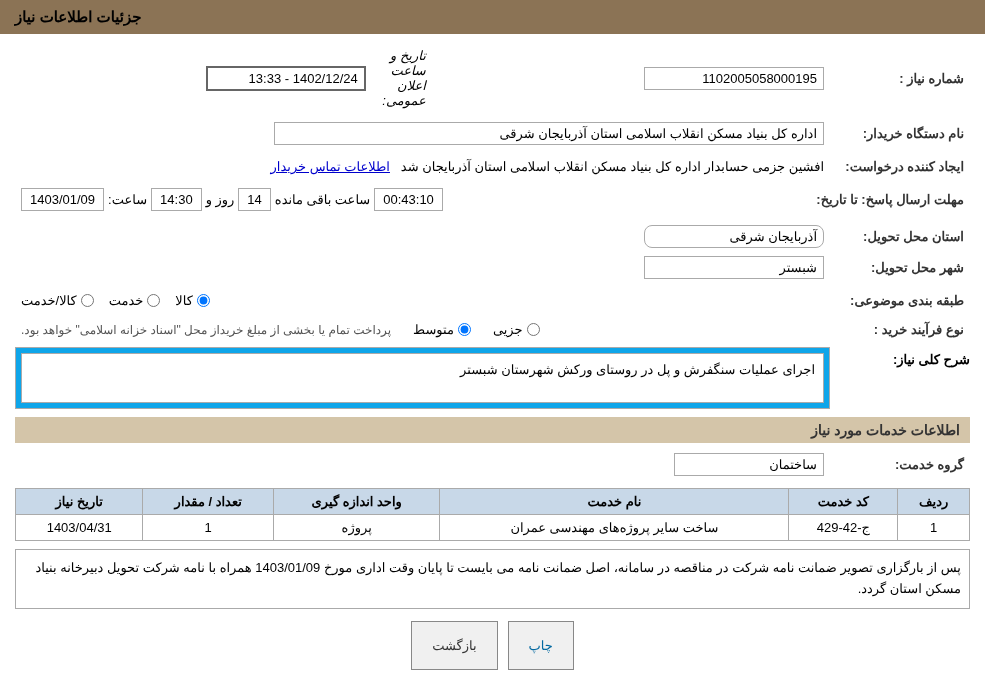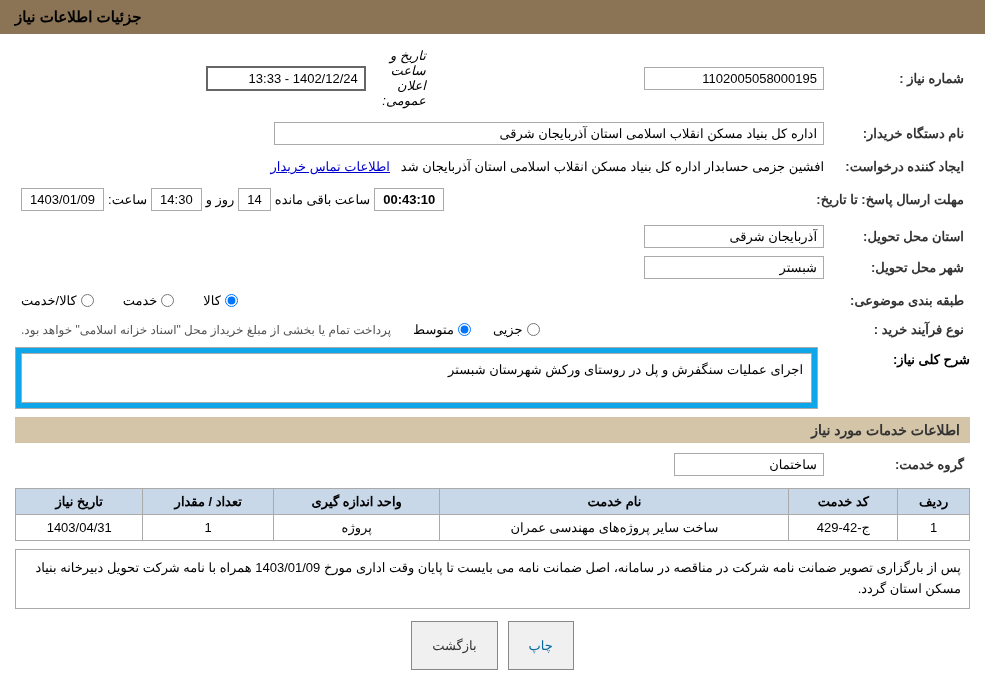--- a/index.html
+++ b/index.html
@@ -84,21 +84,21 @@
       font-weight: bold;
       padding: 5px 10px;
       margin: 8px 0 6px 0;
       text-align: right;
       font-size: 14px;
     }
     .radio-group {
       display: flex;
       flex-direction: row-reverse;
       align-items: center;
-      gap: 29px;
+      gap: 15px;
     }
     .radio-item {
       display: flex;
       align-items: center;
       gap: 4px;
       flex-direction: row-reverse;
     }
     .process-row {
       display: flex;
       align-items: center;
@@ -229,33 +229,33 @@
             <tr>
           <td class="label-cell" style="width:160px;">مهلت ارسال پاسخ: تا تاریخ:</td>
           <td class="value-cell">
             <div class="date-time-row">
               <span class="date-box">1403/01/09</span>
               <span>ساعت:</span>
               <span class="date-box">14:30</span>
               <span>روز و</span>
               <span class="date-box">14</span>
               <span>ساعت باقی مانده</span>
-              <span class="date-box" style="font-weight:bold;">00:43:10</span>
+              <span class="date-box" style="font-weight:normal;">00:43:10</span>
             </div>
           </td>
         </tr>
       </tbody>
         </table>
 
       <table class="info-table">
         <tbody>
             <tr>
           <td class="label-cell">استان محل تحویل:</td>
           <td class="value-cell">
-            <span class="input-box" style="min-width:180px;">آذربایجان شرقی</span>
+            <span class="input-box" style="min-width:180px;border-radius:8px;">آذربایجان شرقی</span>
           </td>
         </tr>
         <tr>
           <td class="label-cell">شهر محل تحویل:</td>
           <td class="value-cell">
             <span class="input-box" style="min-width:180px;">شبستر</span>
           </td>
         </tr>
       </tbody>
         </table>
@@ -299,21 +299,21 @@
                 <span>جزیی</span>
                 <input type="radio" name="process" style="">
               </div>
             </div>
           </td>
         </tr>
       </tbody>
         </table>
 
       <div style="margin: 6px 0;">
-        <div style="display:flex; align-items:flex-start; gap:12px;">
+        <div style="display:flex; align-items:flex-start; gap:0;">
           <span style="font-weight:bold; white-space:nowrap; width:140px; text-align:right; padding-top:5px;">شرح کلی نیاز:</span>
           <div class="description-outer" style="flex:1;">
             <div class="description-box">اجرای عملیات سنگفرش و پل در روستای ورکش شهرستان شبستر</div>
           </div>
         </div>
       </div>
 
       <div class="section-title">اطلاعات خدمات مورد نیاز</div>
 
       <table class="info-table">

